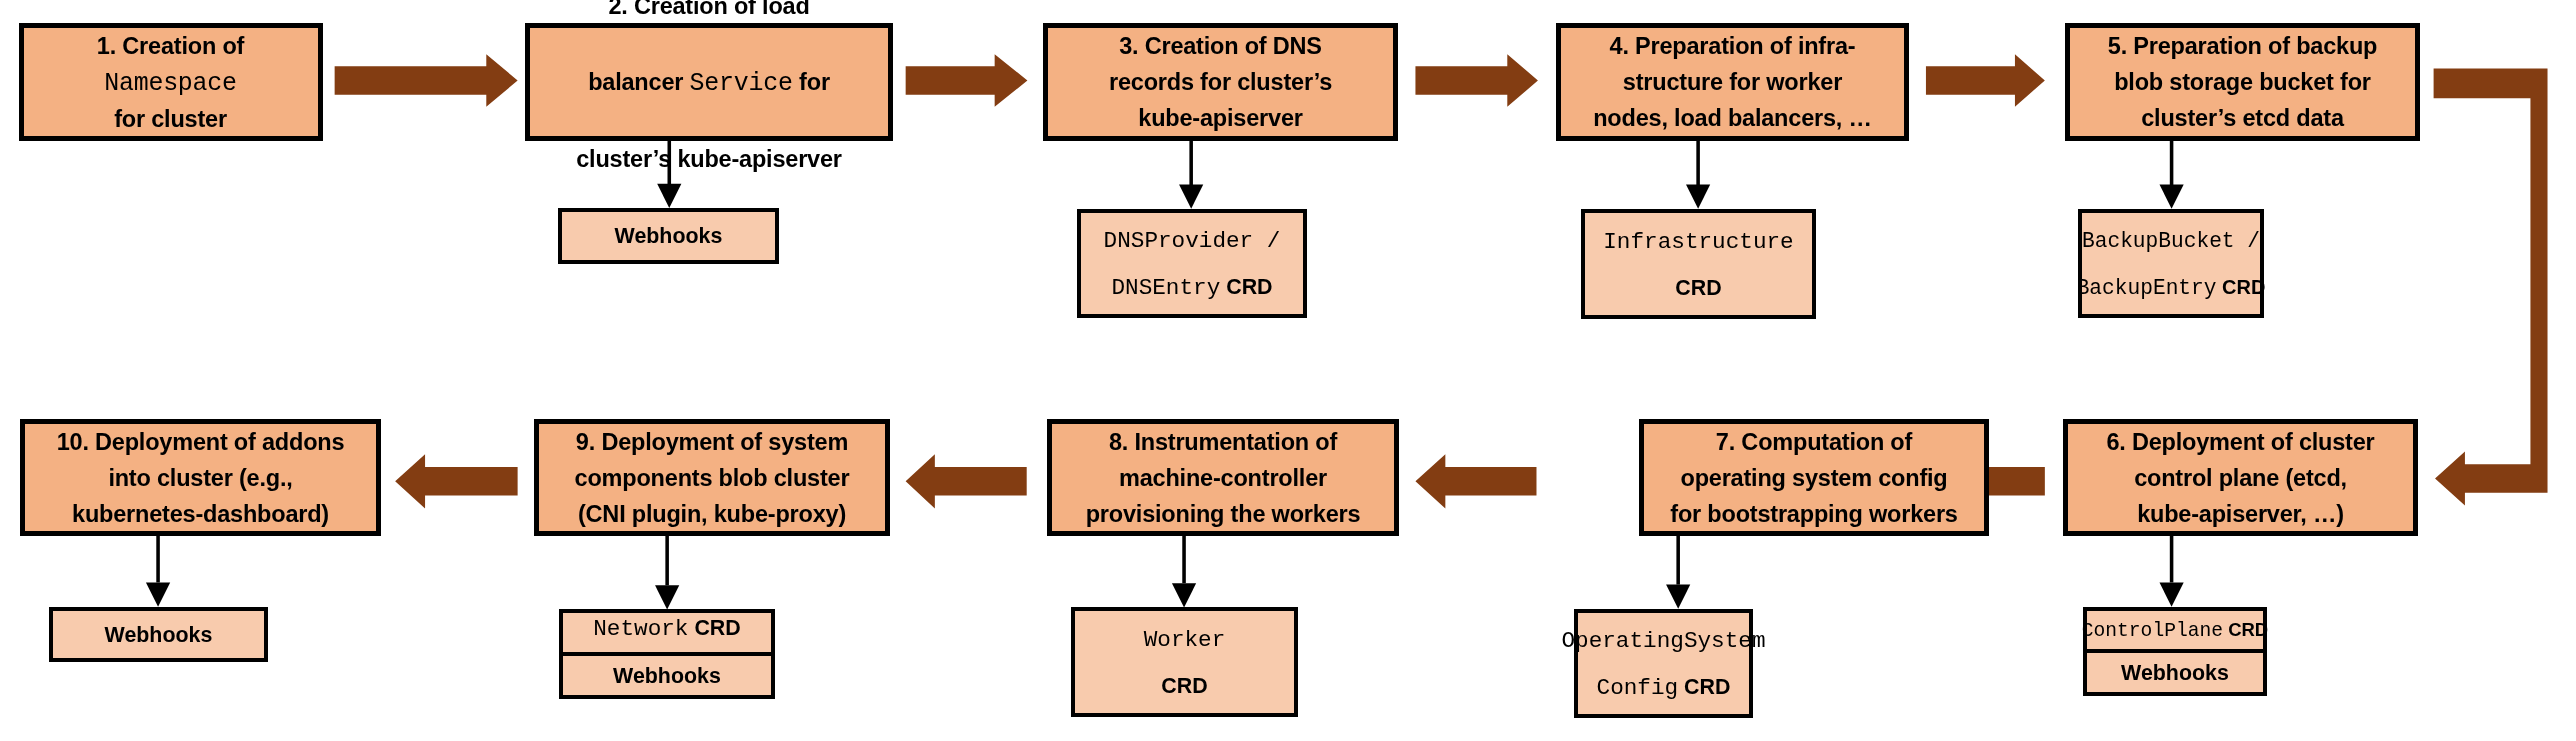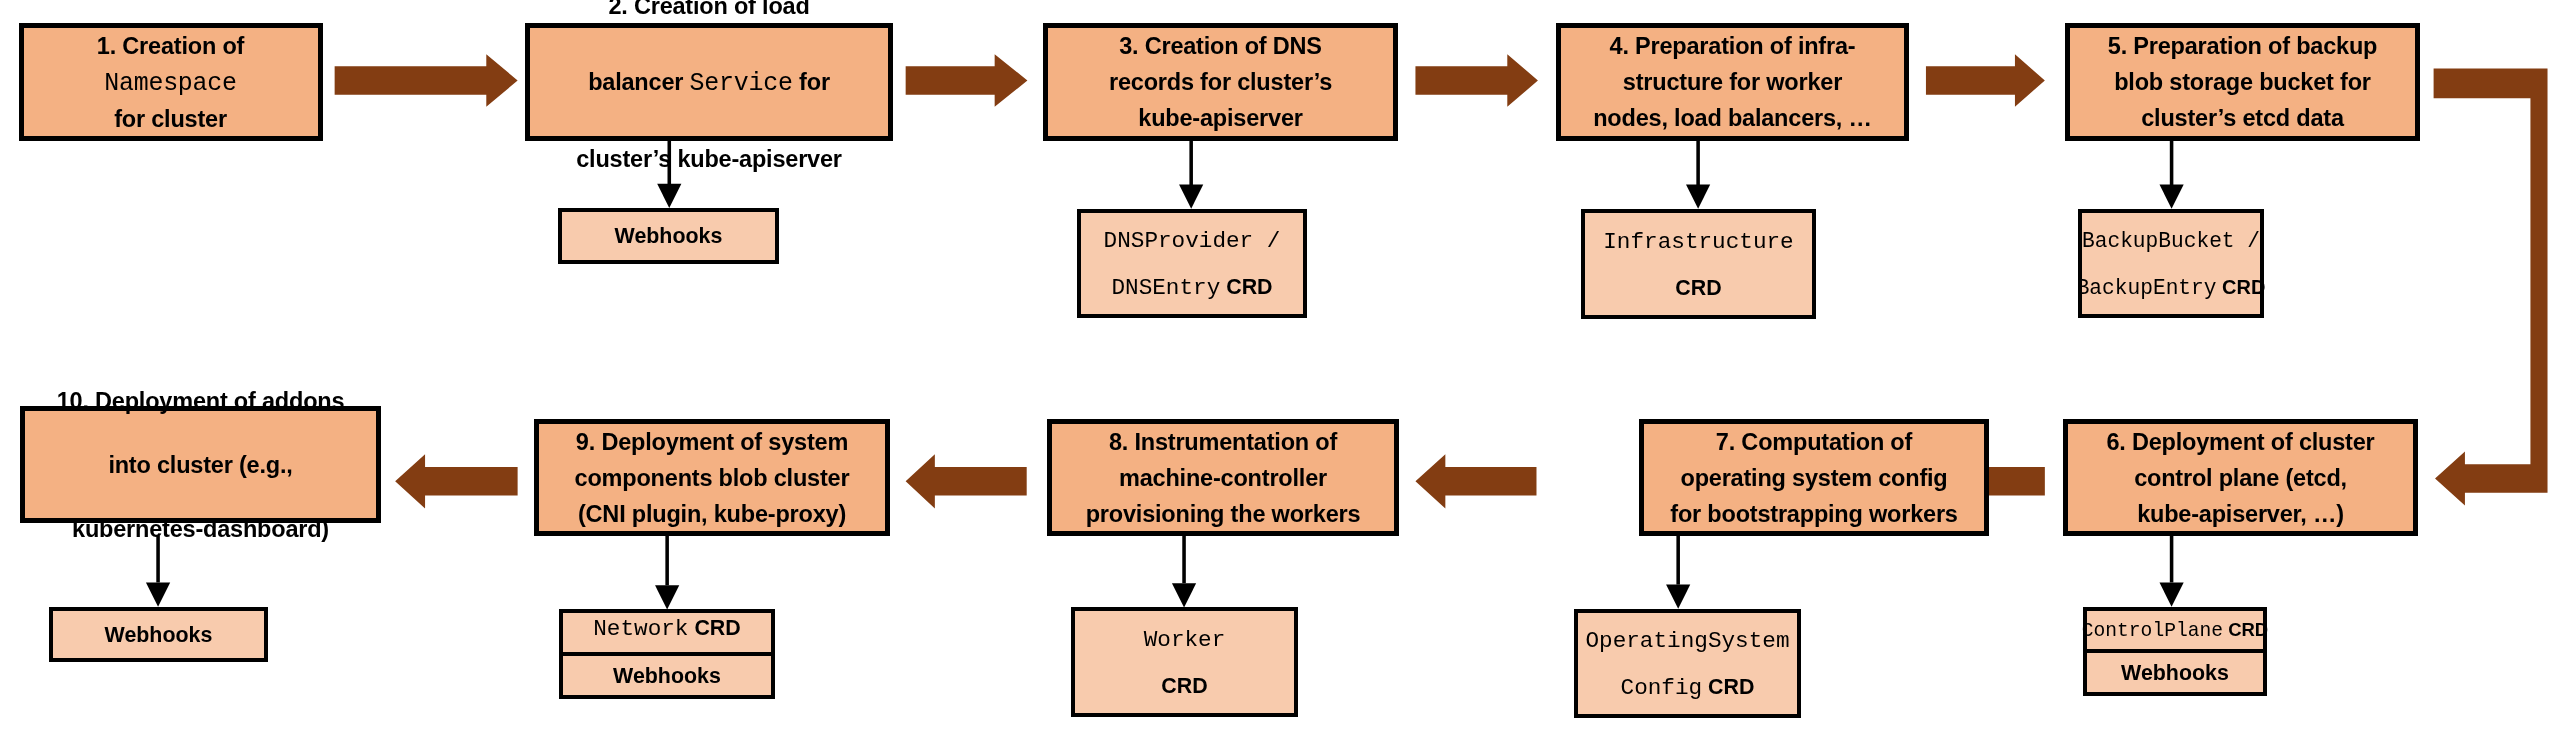--- a/index.html
+++ b/index.html
@@ -20,29 +20,29 @@
   
   #b1{left:18.5px;top:23px;width:304px;height:118px;}
   #b2{left:525px;top:23px;width:368px;height:118px;gap:40px;}
   #b3{left:1043px;top:23px;width:355px;height:118px;}
   #b4{left:1556px;top:23px;width:353px;height:118px;}
   #b5{left:2065px;top:23px;width:355px;height:118px;}
   #b6{left:2063px;top:419px;width:355px;height:117px;}
   #b7{left:1639px;top:419px;width:350px;height:117px;}
   #b8{left:1047px;top:419px;width:352px;height:117px;}
   #b9{left:534px;top:419px;width:356px;height:117px;}
-  #b10{left:20px;top:406px;width:361px;height:117px;gap:28px;}
+  #b10{left:20px;top:419px;width:361px;height:117px;}
   
   #s2{left:558px;top:208px;width:221px;height:56px;}
   #s3{left:1077px;top:209px;width:230px;height:109px;}
   #s4{left:1581px;top:209px;width:235px;height:110px;}
   #s5{left:2078px;top:209px;width:186px;height:109px;font-size:20px;}
   #s6a{left:2083px;top:607px;width:184px;height:47px;font-size:18.5px;}
   #s6b{left:2083px;top:649px;width:184px;height:47px;}
-  #s7{left:1574px;top:609px;width:227px;height:109px;}
+  #s7{left:1574px;top:609px;width:179px;height:109px;}
   #s8{left:1071px;top:607px;width:227px;height:110px;}
   #s9a{left:559px;top:609px;width:216px;height:47px;justify-content:flex-end;}
   #s9b{left:559px;top:652px;width:216px;height:47px;}
   #s10{left:49px;top:607px;width:219px;height:55px;}
 </style>
 </head>
 <body>
 
 <div id="canvas">
 

